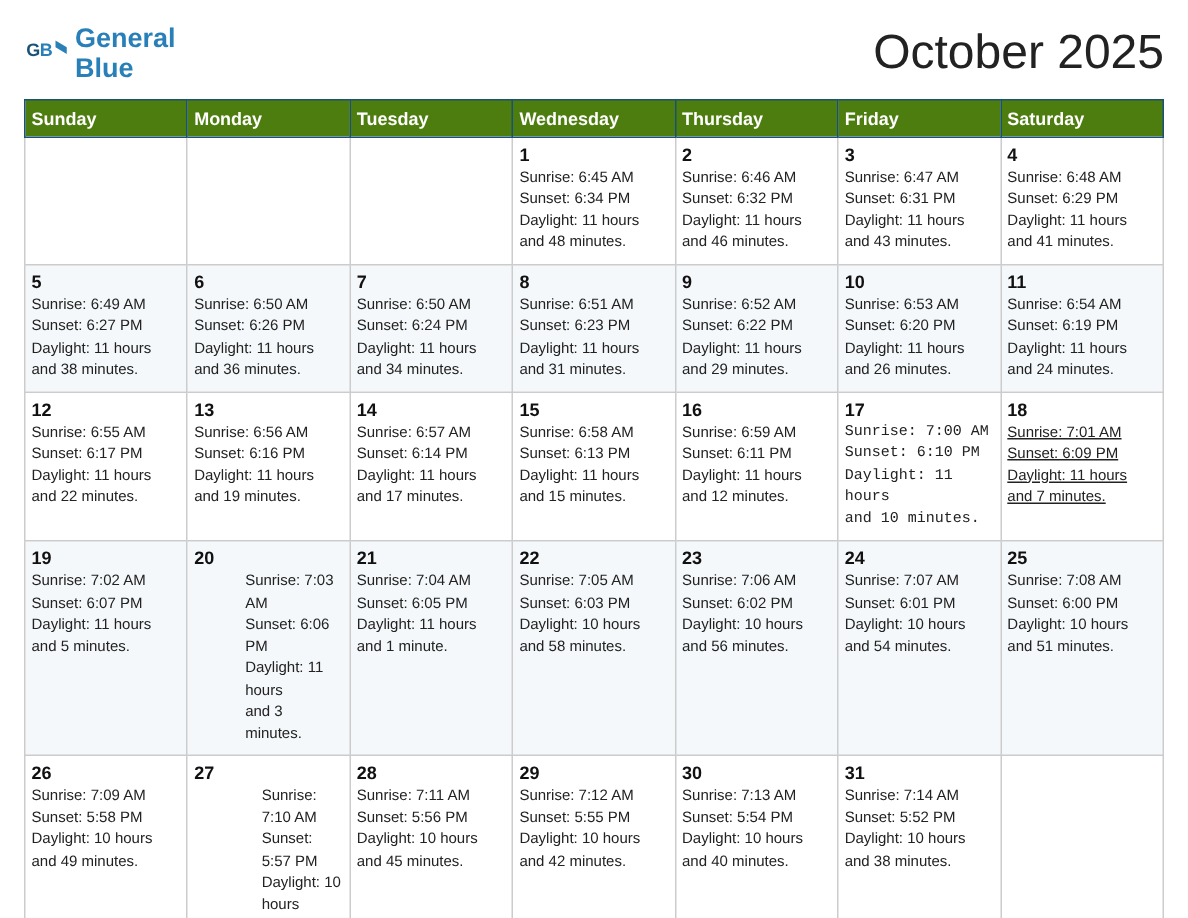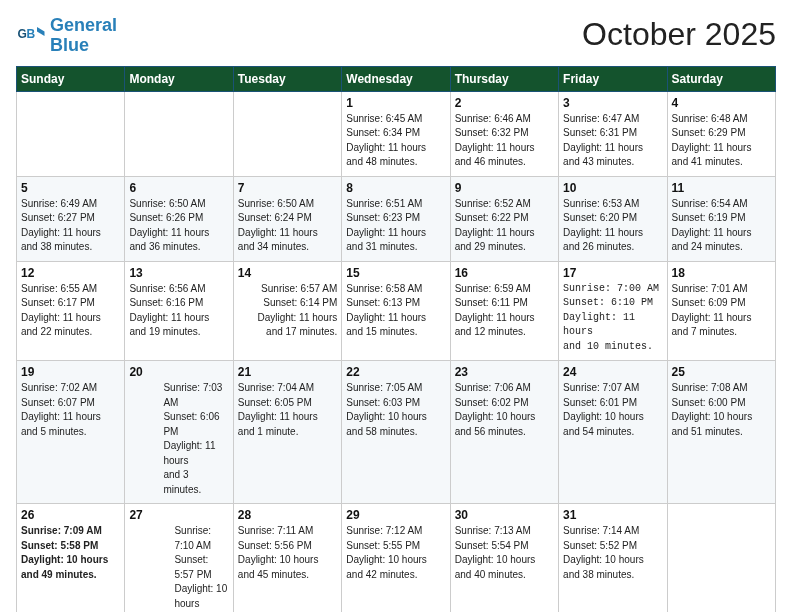--- a/index.html
+++ b/index.html
@@ -45,21 +45,21 @@
     .subtitle {
       font-size: 15px;
       color: #555;
     }
     .calendar {
       width: 100%;
       border-collapse: collapse;
       font-size: 10.5px;
     }
     .calendar th {
-      background: #14532d;
+      background: #4d7c0f;
       color: #fff;
       padding: 5px 4px;
       text-align: left;
       font-size: 12px;
       font-weight: bold;
       border: 1px solid #1a5276;
     }
     .calendar td {
       border: 1px solid #ccc;
       vertical-align: top;
@@ -216,21 +216,21 @@
         </td>
         <td>
           <span class="day-num">13</span>
           <div class="day-info" style="white-space: pre-line;">Sunrise: 6:56 AM
 Sunset: 6:16 PM
 Daylight: 11 hours
 and 19 minutes.</div>
         </td>
         <td>
           <span class="day-num">14</span>
-          <div class="day-info" style="white-space: pre-line; text-align: right;">Sunrise: 6:57 AM
+          <div class="day-info" style="white-space: pre-line;">Sunrise: 6:57 AM
 Sunset: 6:14 PM
 Daylight: 11 hours
 and 17 minutes.</div>
         </td>
         <td>
           <span class="day-num">15</span>
           <div class="day-info" style="white-space: pre-line;">Sunrise: 6:58 AM
 Sunset: 6:13 PM
 Daylight: 11 hours
 and 15 minutes.</div>
@@ -244,21 +244,21 @@
         </td>
         <td>
           <span class="day-num">17</span>
           <div class="day-info" style="white-space: pre-line; font-family: Liberation Mono, monospace;">Sunrise: 7:00 AM
 Sunset: 6:10 PM
 Daylight: 11 hours
 and 10 minutes.</div>
         </td>
         <td>
           <span class="day-num">18</span>
-          <div class="day-info" style="white-space: pre-line;">Sunrise: 7:01 AM
+          <div class="day-info" style="white-space: pre-line; text-decoration: underline;">Sunrise: 7:01 AM
 Sunset: 6:09 PM
 Daylight: 11 hours
 and 7 minutes.</div>
         </td>
       </tr>
       <tr>
         <td>
           <span class="day-num">19</span>
           <div class="day-info" style="white-space: pre-line;">Sunrise: 7:02 AM
 Sunset: 6:07 PM
@@ -304,21 +304,21 @@
           <span class="day-num">25</span>
           <div class="day-info" style="white-space: pre-line;">Sunrise: 7:08 AM
 Sunset: 6:00 PM
 Daylight: 10 hours
 and 51 minutes.</div>
         </td>
       </tr>
       <tr>
         <td>
           <span class="day-num">26</span>
-          <div class="day-info" style="white-space: pre-line; font-weight: bold;">Sunrise: 7:09 AM
+          <div class="day-info" style="white-space: pre-line;">Sunrise: 7:09 AM
 Sunset: 5:58 PM
 Daylight: 10 hours
 and 49 minutes.</div>
         </td>
         <td>
           <span class="day-num">27</span>
           <div class="day-info" style="white-space: pre-line; margin-left: 45px;">Sunrise: 7:10 AM
 Sunset: 5:57 PM
 Daylight: 10 hours
 and 47 minutes.</div>

